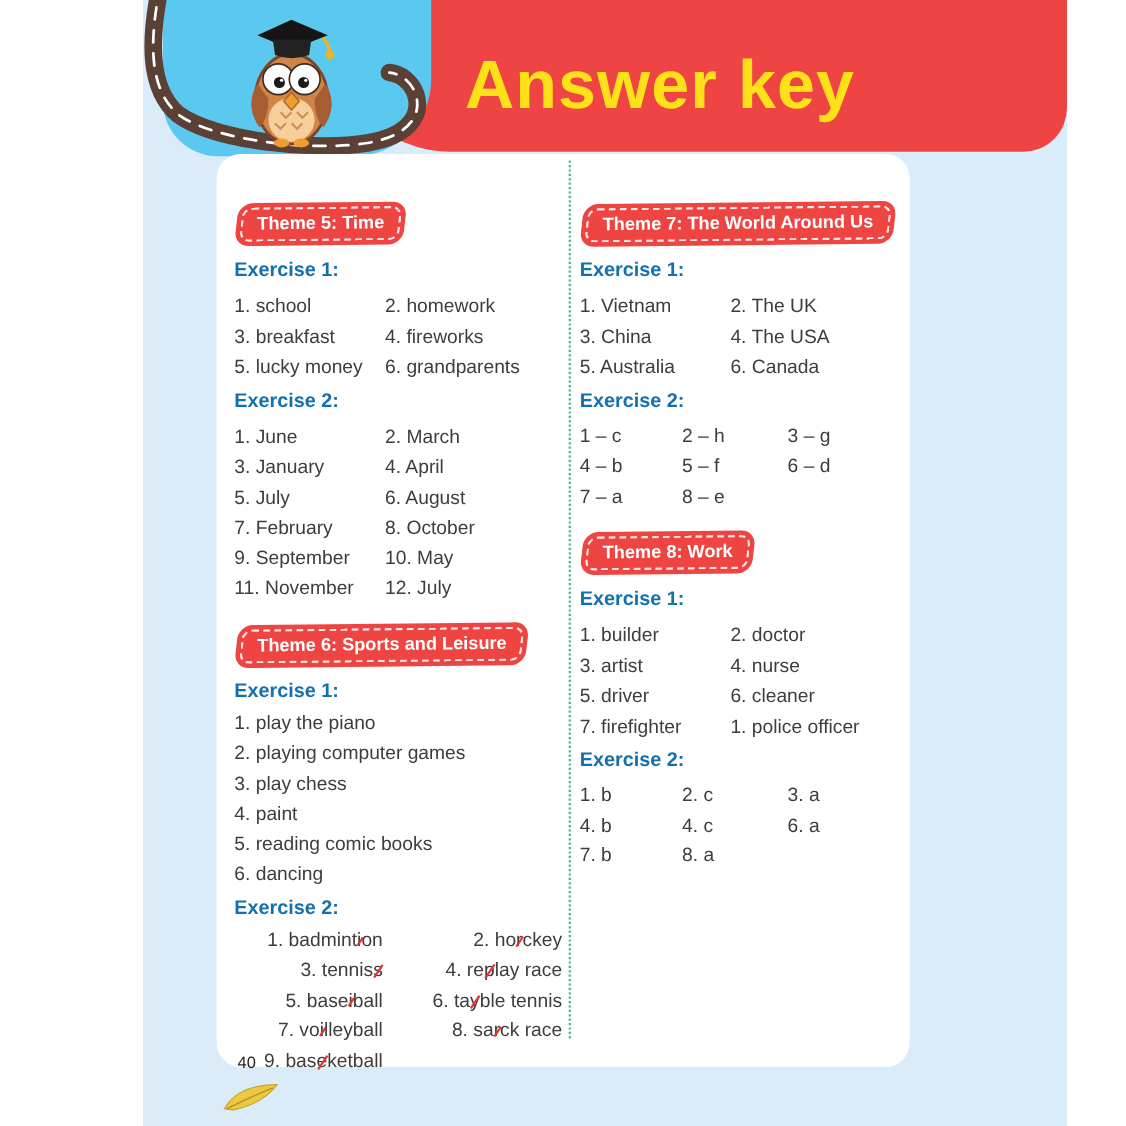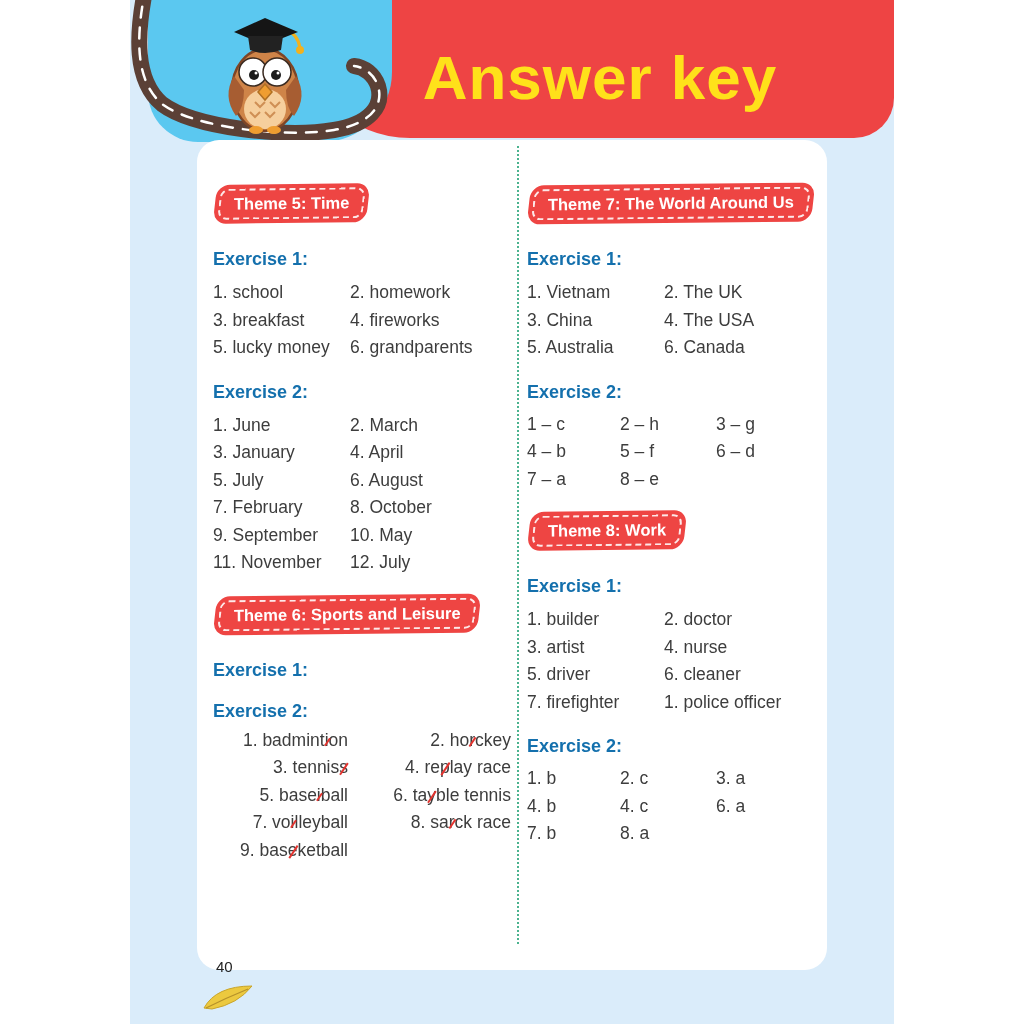--- a/index.html
+++ b/index.html
@@ -2,21 +2,21 @@
 <html><head>
 <meta charset="utf-8">
 <style>
   * { box-sizing: border-box; }
   body { margin:0; background:#ffffff; }
   .canvas {
     position:relative; width:1024px; height:1024px; overflow:hidden;
     background:#ffffff; font-family:"Liberation Sans", sans-serif;
   }
   .page {
-    position:absolute; left:130px; top:0; width:764px; height:1024px;
+    position:absolute; left:130px; top:0; width:840px; height:1024px;
     background:#daecfa;
   }
   
   .banner {
     position:absolute; left:170px; right:0; top:0; height:138px;
     background:#ee4444; border-radius:0 0 40px 110px;
   }
   .title {
     position:absolute; left:235px; top:42px; width:470px; text-align:center;
     font-size:62px; font-weight:800; color:#ffe11a; letter-spacing:1px;
@@ -42,21 +42,21 @@
   .badge {
     display:inline-block; background:#ee4543; color:#fff; font-weight:700;
     font-size:16.5px; padding:4px 13px;
     border:2px dashed rgba(255,255,255,.88); border-radius:9px;
     box-shadow:0 0 0 4px #ee4543;
     transform:skewX(-7deg) rotate(-0.6deg);
     margin:4px 0 10px 6px;
   }
   .badge-text { display:inline-block; transform:skewX(7deg); }
   .section + .section { margin-top:18px; }
-  .ex-title { color:#1470ad; font-weight:700; margin:20px 0 5px; font-size:18px; }
+  .ex-title { color:#1470ad; font-weight:700; margin:6px 0 5px; font-size:18px; }
   .grid2  { display:grid; grid-template-columns:137px auto;margin-top:9px; }
   .grid2b { display:grid; grid-template-columns:135px auto;text-align:right; }
   .grid3  { display:grid; grid-template-columns:93px 96px auto;margin-top:8px; }
   .cell, .row { line-height:27.5px; }
   .strike { position:relative; display:inline-block; }
   .strike::after {
     content:""; position:absolute; left:-2px; top:52%;
     width:calc(100% + 5px); height:2px; background:#e3342f;
     transform:rotate(-56deg);
   }
@@ -132,20 +132,28 @@
             <div class="cell">9. September</div>
             <div class="cell">10. May</div>
             <div class="cell">11. November</div>
             <div class="cell">12. July</div>
           </div>
         </div>
 
         <div class="section">
           <span class="badge"><span class="badge-text">Theme 6: Sports and Leisure</span></span>
           <div class="ex-title">Exercise 1:</div>
+          <div class="list">
+            <div class="row">1. play the piano</div>
+            <div class="row">2. playing computer games</div>
+            <div class="row">3. play chess</div>
+            <div class="row">4. paint</div>
+            <div class="row">5. reading comic books</div>
+            <div class="row">6. dancing</div>
+          </div>
           <div class="ex-title">Exercise 2:</div>
           <div class="grid2b">
             <div class="cell"><span>1. badmint</span><span class="strike">i</span><span>on</span></div>
             <div class="cell"><span>2. ho</span><span class="strike">r</span><span>ckey</span></div>
             <div class="cell"><span>3. tennis</span><span class="strike">s</span><span></span></div>
             <div class="cell"><span>4. re</span><span class="strike">p</span><span>lay race</span></div>
             <div class="cell"><span>5. base</span><span class="strike">i</span><span>ball</span></div>
             <div class="cell"><span>6. ta</span><span class="strike">y</span><span>ble tennis</span></div>
             <div class="cell"><span>7. vo</span><span class="strike">i</span><span>lleyball</span></div>
             <div class="cell"><span>8. sa</span><span class="strike">r</span><span>ck race</span></div>

